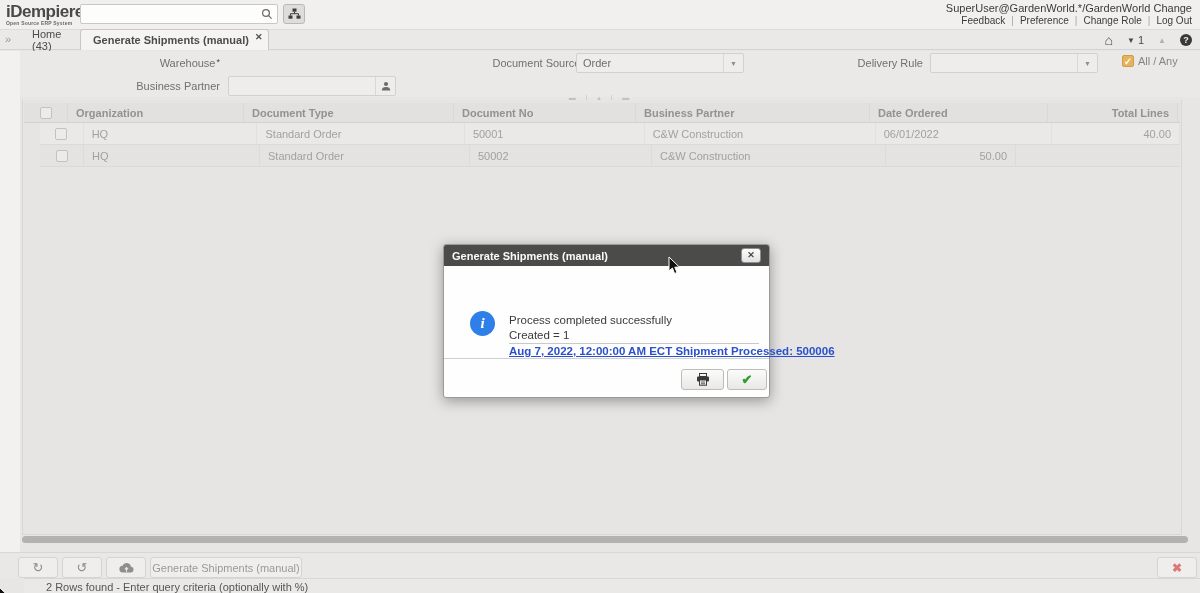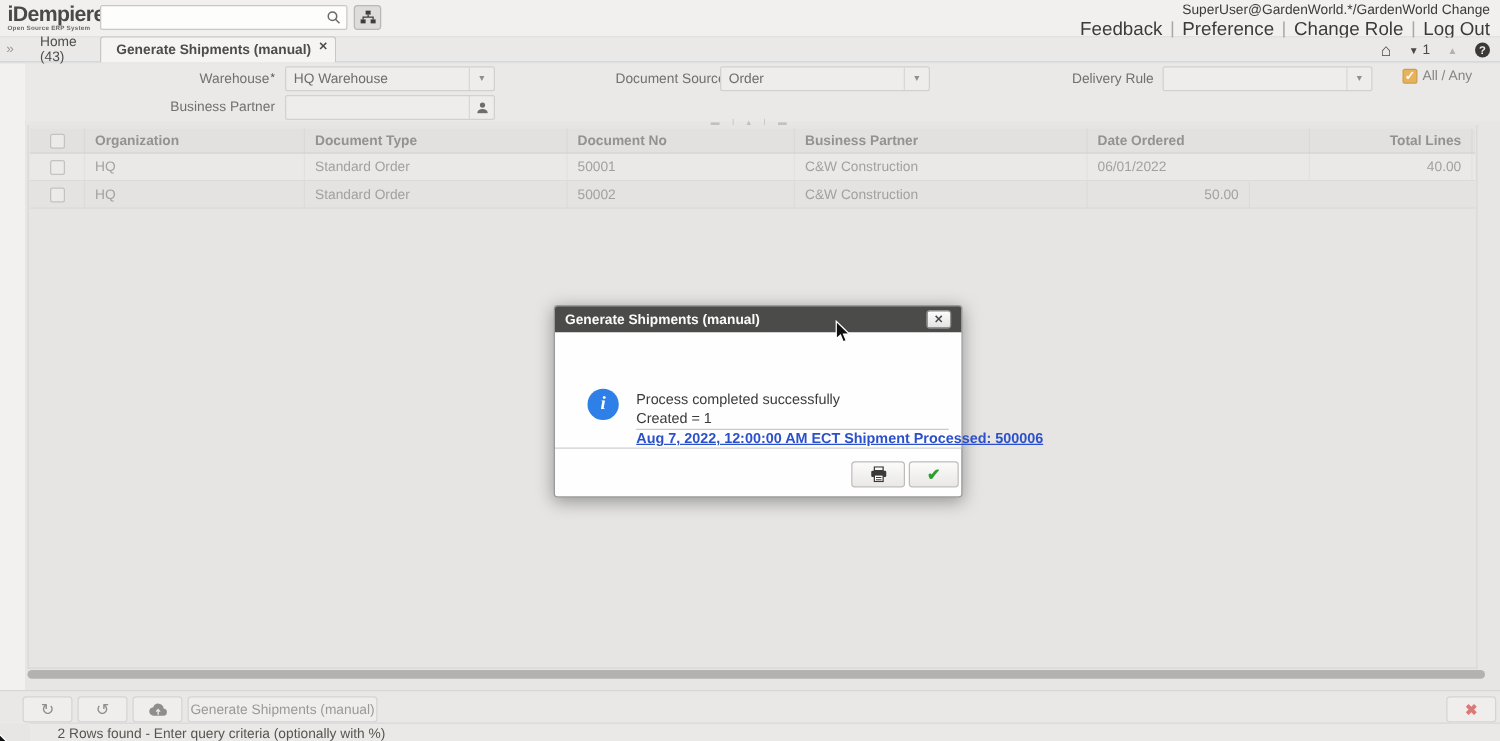--- a/index.html
+++ b/index.html
@@ -9,21 +9,21 @@
   
   .top-header { position:absolute; left:0; top:0; width:1200px; height:30px; background:#f1f0ee; border-bottom:1px solid #dddcda; }
   .logo { position:absolute; left:6px; top:2px; }
   .logo-title { font-size:17px; font-weight:bold; color:#4a4948; letter-spacing:-0.5px; }
   .logo-tagline { font-size:5px; font-weight:bold; color:#6a6968; margin-top:-2px; letter-spacing:0.2px; }
   .search-box { position:absolute; left:80px; top:4px; width:198px; height:20px; background:#fdfdfc; border:1px solid #c9c8c6; border-radius:2px; display:flex; align-items:center; }
   .search-input { flex:1; border:none; outline:none; background:transparent; font-size:11px; padding:0 4px; color:#444; height:16px; }
   .search-mag { width:20px; height:18px; display:flex; align-items:center; justify-content:center; }
   .btn-sitemap { position:absolute; left:283px; top:4px; width:22px; height:20px; background:#dedddb; border:1px solid #b9b8b6; border-radius:3px; display:flex; align-items:center; justify-content:center; }
   .user-info { position:absolute; right:8px; top:2px; font-size:11px; color:#3c3b3a; }
-  .top-links { position:absolute; right:8px; top:15px; font-size:15px; color:#3c3b3a; display:flex; gap:6px; align-items:center; }
+  .top-links { position:absolute; right:8px; top:15px; font-size:10px; color:#3c3b3a; display:flex; gap:6px; align-items:center; }
   .top-links .lnk { cursor:default; }
   .pipe { color:#a9a8a6; }
 
   
   .tab-bar { position:absolute; left:0; top:30px; width:1200px; height:20px; background:#eae9e7; border-bottom:1px solid #cfd4d8; }
   .west-expand { position:absolute; left:5px; top:3px; font-size:11px; color:#9a9896; }
   .tab { position:absolute; top:0; height:20px; display:flex; align-items:center; padding:0 12px; font-size:11px; color:#4d4c4a; }
   .tab-home { left:20px; width:58px; justify-content:center; }
   .tab-active { left:80px; background:#f5f4f2; border:1px solid #c8c7c5; border-bottom:none; border-radius:3px 3px 0 0; font-weight:bold; height:21px; top:-1px; padding-right:6px; }
   .tab-close { font-size:9px; font-weight:bold; color:#4d4c4a; margin-left:6px; position:relative; top:-3px; }
@@ -47,21 +47,21 @@
   .combo-btn { width:20px; border-left:1px solid #d8d7d5; display:flex; align-items:center; justify-content:center; font-size:7px; color:#8f8e8c; }
   .chk-wrap { position:absolute; display:flex; align-items:center; gap:4px; }
   .chk { width:12px; height:12px; background:#e8b25a; border:1px solid #caa04e; border-radius:2px; color:#fdfdfc; font-size:10px; line-height:11px; text-align:center; font-weight:bold; }
   .chk-label { font-size:11px; color:#878583; }
   .collapse-widget { position:absolute; left:0; top:94px; width:1200px; text-align:center; font-size:7px; color:#c2c1bf; letter-spacing:2px; }
 
   
   .grid-wrap { position:absolute; left:22px; top:100px; width:1160px; height:435px; background:#e6e5e3; border:1px solid #d8d7d5; border-top:none; }
   .grid { position:absolute; left:1px; top:3px; width:1156px; }
   .grid-header { display:flex; height:20px; background:#e2e1df; border-bottom:1px solid #d2d1cf; }
-  .grid-row { display:flex; height:22px; border-bottom:1px solid #dbdad8; }
+  .grid-row { display:flex; height:22px; border-bottom:1px solid #dbdad8;margin-left:16px; }
   .grid-row.odd { background:#eae9e7; }
   .grid-row.even { background:#e4e3e1; }
   .gc { font-size:11px; padding:0 8px; display:flex; align-items:center; border-right:1px solid rgba(0,0,0,0.03); overflow:hidden; white-space:nowrap; }
   .gh { font-weight:bold; color:#949290; }
   .gd { color:#a3a19f; }
   .c-chk { width:44px; justify-content:center; }
   .c-org { width:176px; }
   .c-doctype { width:210px; }
   .c-docno { width:182px; }
   .c-bp { width:234px; }
@@ -164,24 +164,20 @@
       </span>
       <span class="caret-up">▲</span>
       <span class="help-glyph">?</span>
     </div>
   </div>
 
   <div class="west-strip"></div>
 
   <div class="query-panel">
     <span class="fld-label u req" style="left:85px; top:6px; width:115px;">Warehouse</span>
-    <div class="combo" style="left:208px; top:2px; width:168px;">
-      <span class="combo-val">HQ Warehouse</span>
-      <span class="combo-btn">▼</span>
-    </div>
     <span class="fld-label req" style="left:455px; top:6px; width:110px;">Document Source</span>
     <div class="combo" style="left:556px; top:2px; width:168px;">
       <span class="combo-val">Order</span>
       <span class="combo-btn">▼</span>
     </div>
     <span class="fld-label" style="left:820px; top:6px; width:83px;">Delivery Rule</span>
     <div class="combo" style="left:910px; top:2px; width:168px;">
       <span class="combo-val"></span>
       <span class="combo-btn">▼</span>
     </div>

